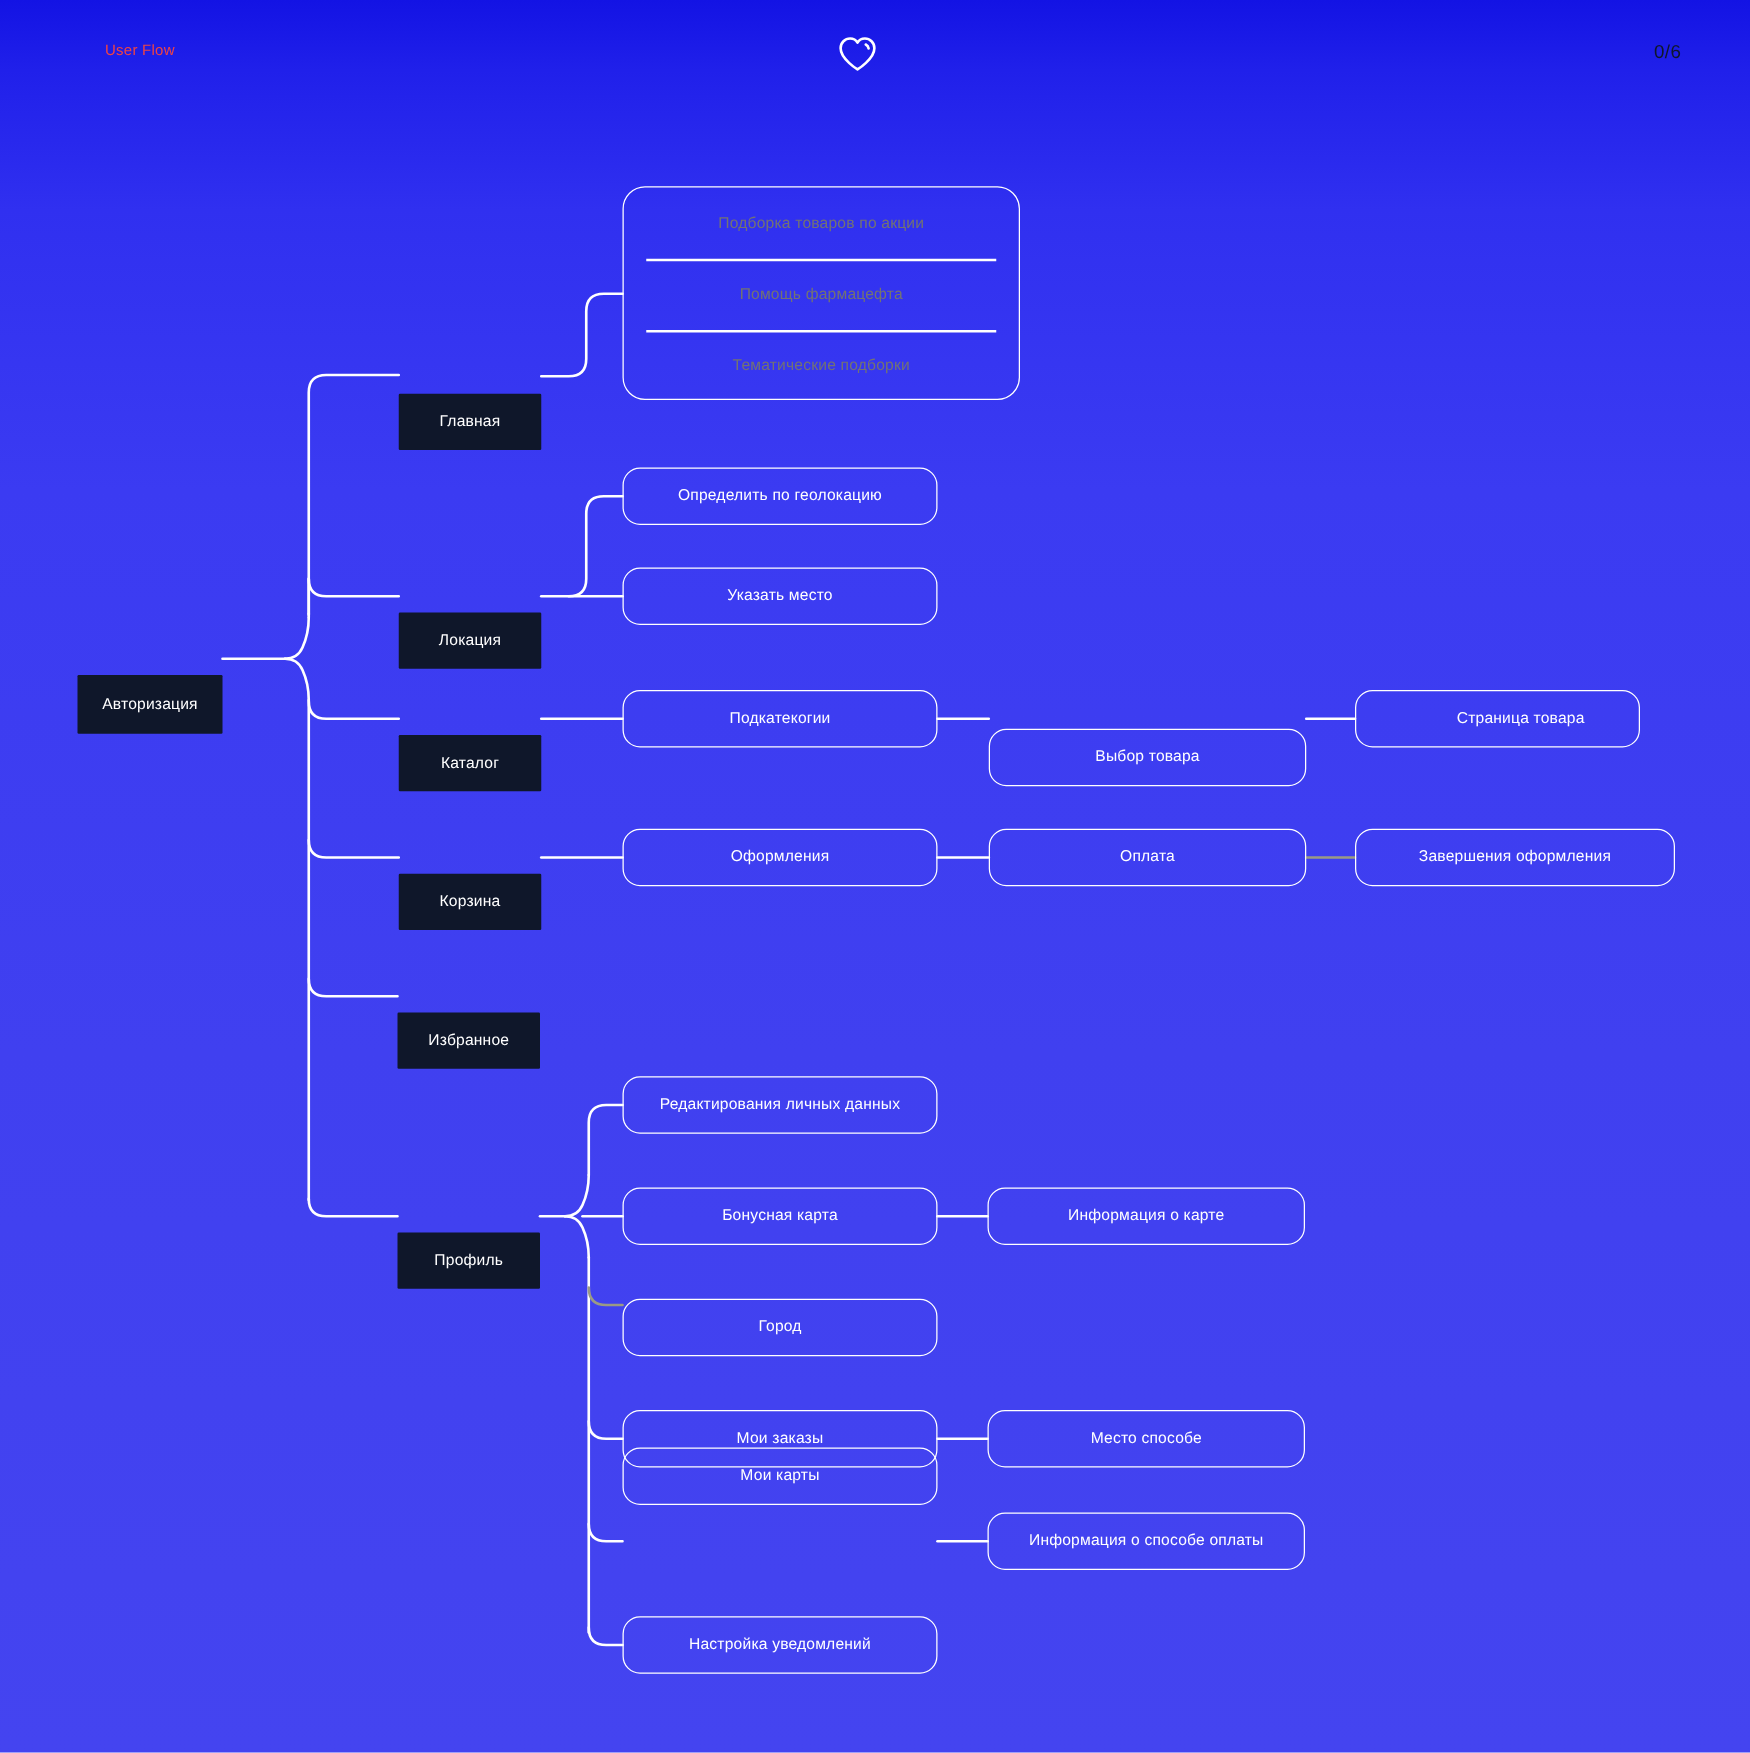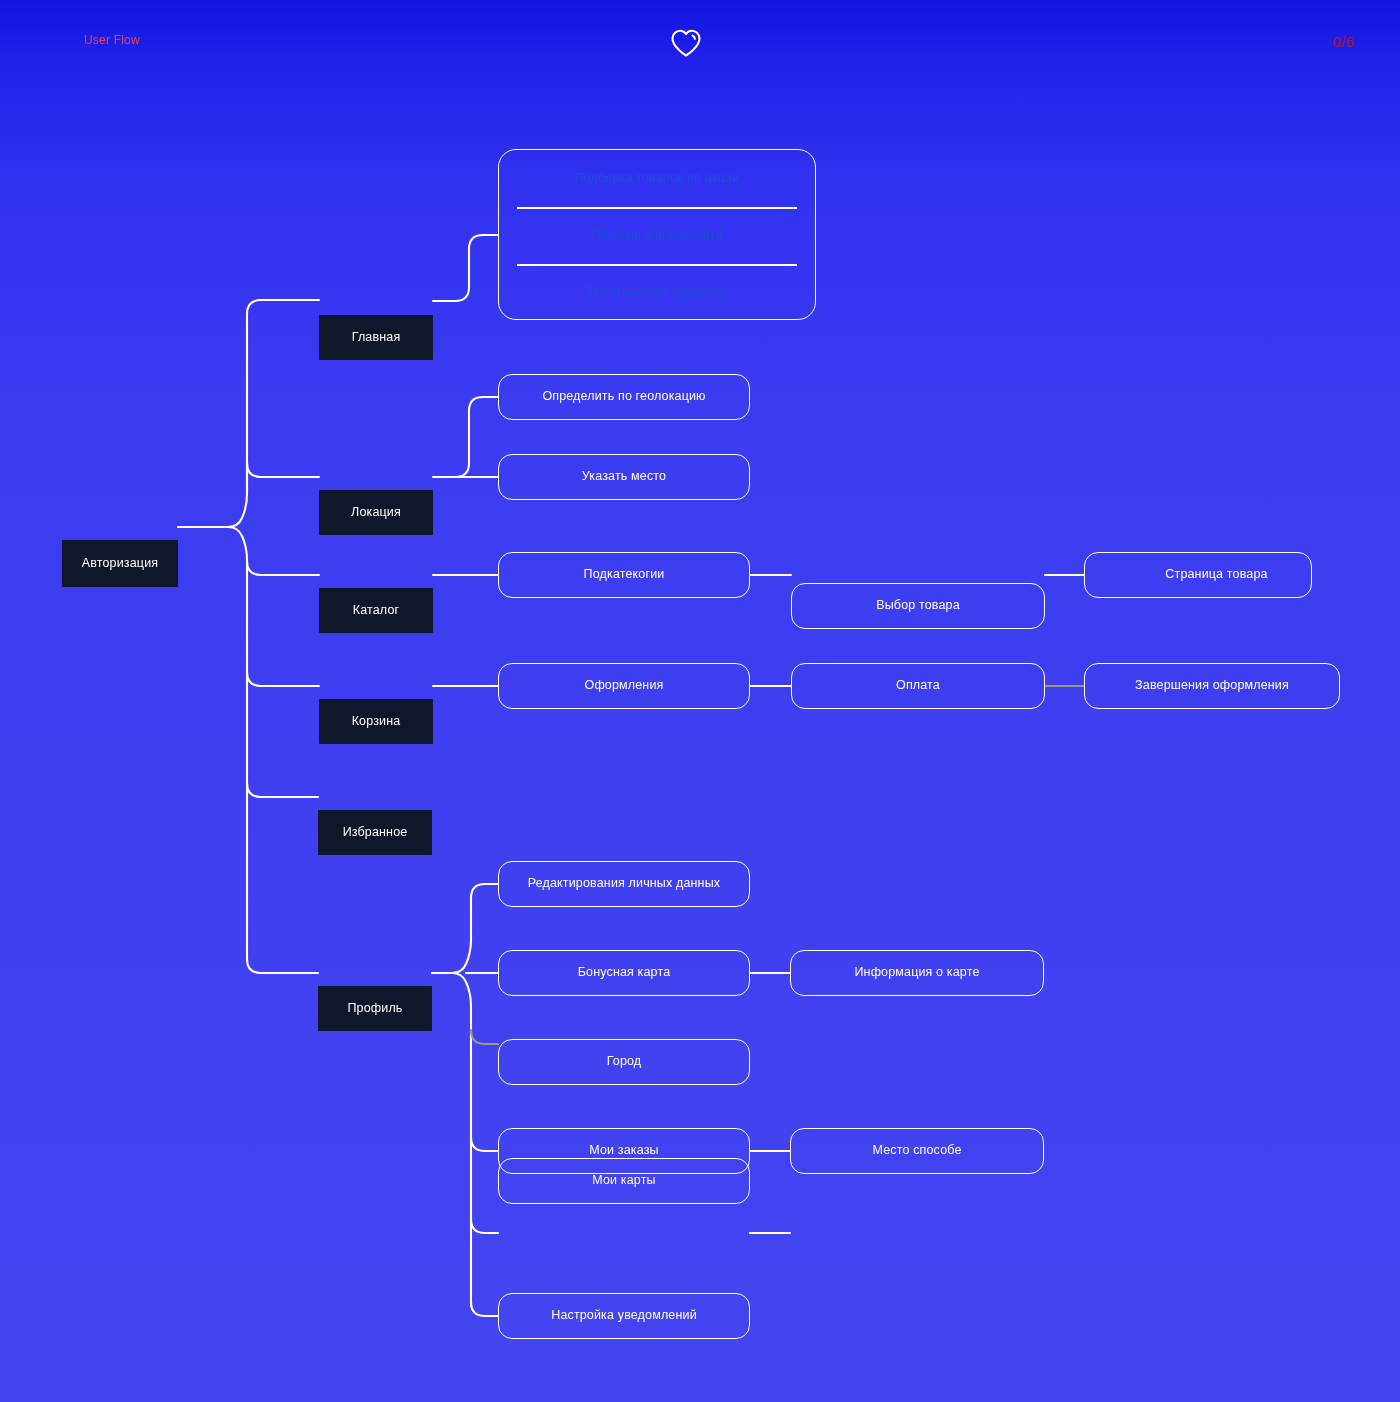--- a/index.html
+++ b/index.html
@@ -48,24 +48,24 @@
   }
   .topbar-heart {
     position: absolute;
     left: 670px;
     top: 28px;
     width: 32px;
     height: 30px;
   }
   .topbar-counter {
     position: absolute;
-    right: 45px;
+    right: 55px;
     top: 33px;
     font-size: 15px;
-    color: #b91c1c;
+    color: #0f172a;
     letter-spacing: 0.3px;
   }
 
   
   #wires {
     position: absolute;
     left: 0;
     top: 0;
     width: 1400px;
     height: 1402px;
@@ -102,21 +102,21 @@
     border-radius: 18px;
     display: block;
     padding: 0;
   }
   .group-row {
     height: 57px;
     display: flex;
     align-items: center;
     justify-content: center;
     font-size: 12.5px;
-    color: #1d4ed8;
+    color: #737373;
     position: relative;
   }
   .group-sep {
     position: absolute;
     left: 18px;
     right: 18px;
     height: 1.6px;
     background: #ffffff;
   }
 </style>
@@ -281,17 +281,20 @@
   </div>
   <div class="node outline" style="left:498px; top:1128px; width:252px; height:46px;">
     <span>Мои заказы</span>
   </div>
   <div class="node outline" style="left:790px; top:1128px; width:254px; height:46px;">
     <span>Место способе</span>
   </div>
   <div class="node outline" style="left:498px; top:1158px; width:252px; height:46px;justify-content:center;">
     <span>Мои карты</span>
   </div>
+  <div class="node outline" style="left:790px; top:1210px; width:254px; height:46px;">
+    <span>Информация о способе оплаты</span>
+  </div>
   <div class="node outline" style="left:498px; top:1293px; width:252px; height:46px;">
     <span>Настройка уведомлений</span>
   </div>
 
 </div>
 
 </body></html>

